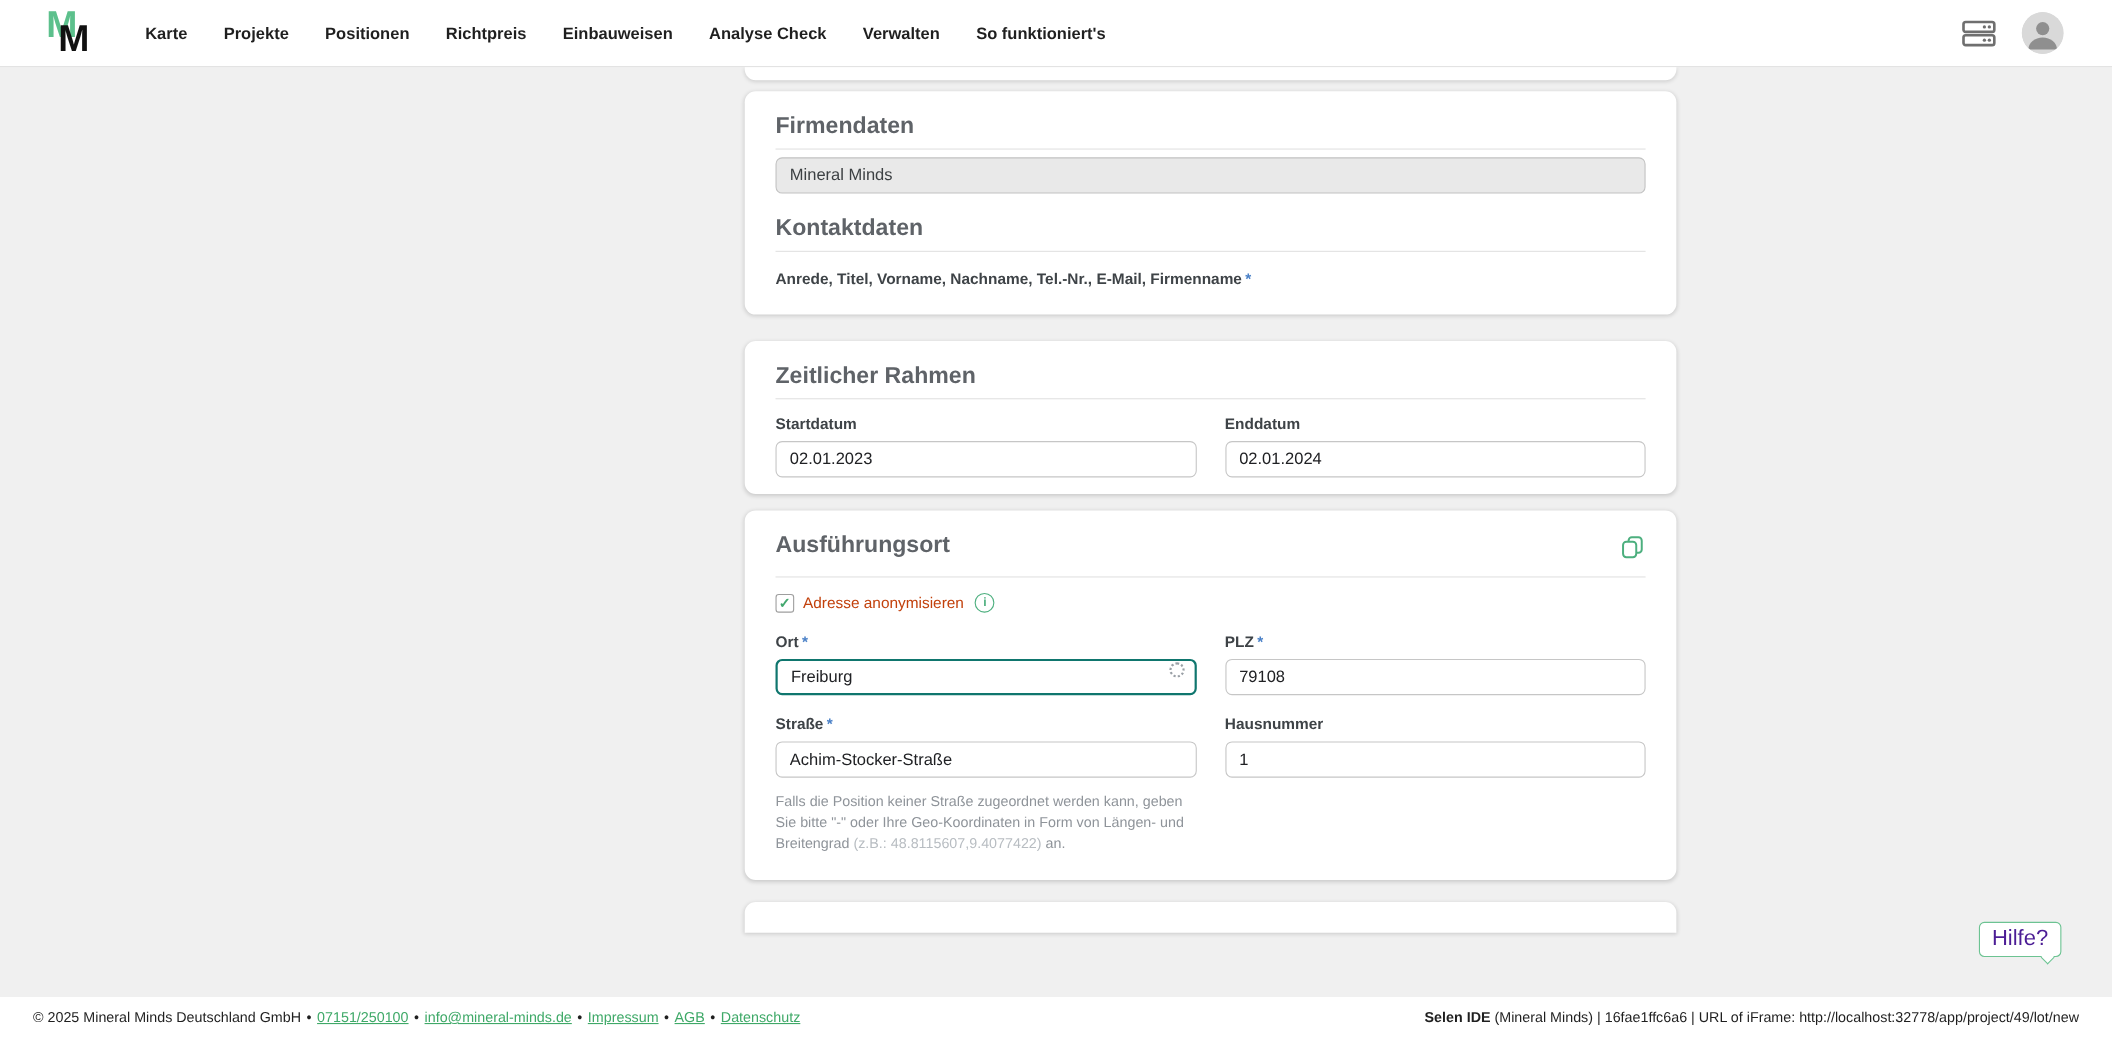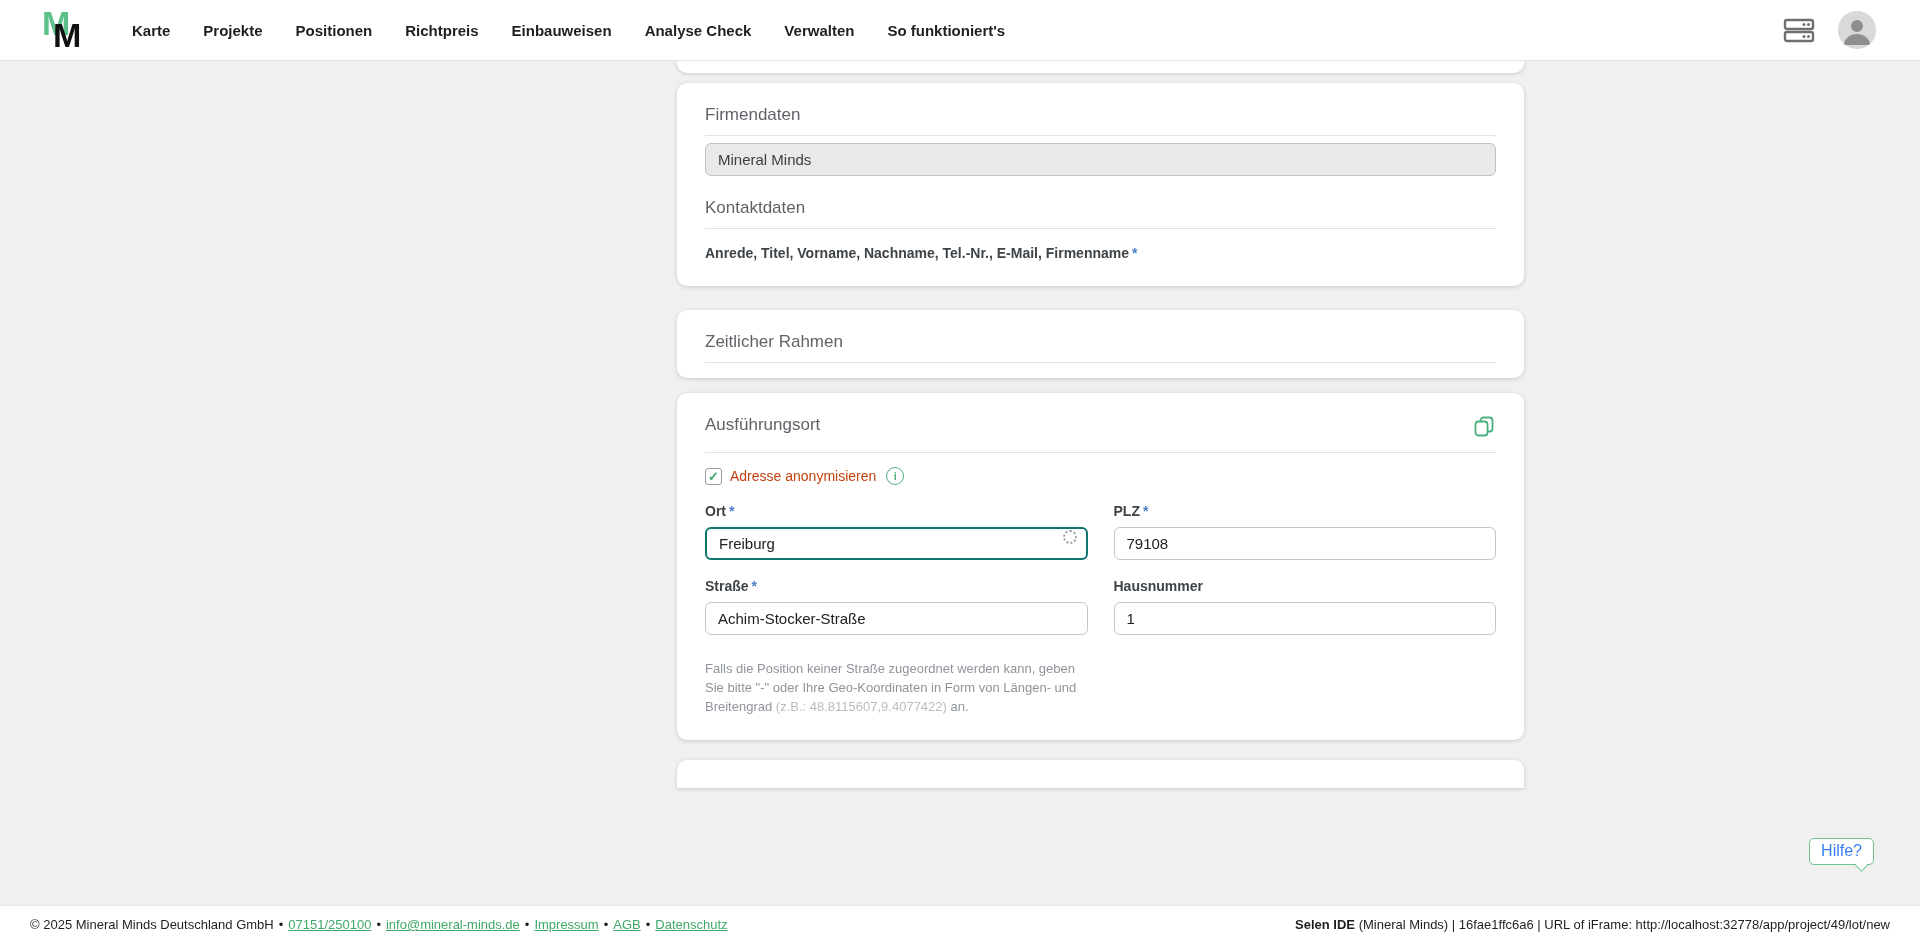--- a/index.html
+++ b/index.html
@@ -28,21 +28,21 @@
     background:#ffffff; border-radius:10px;
     box-shadow:0 1px 4px rgba(0,0,0,0.16);
   }
   .card-partial-top { height:12px; border-radius:0 0 10px 10px; }
   .card-section { padding:22px 28px 24px 28px; }
   .card-firmendaten { margin-top:10px; }
   .card-zeitraum { margin-top:24px; padding-bottom:15px; }
   .card-ausfuehrungsort { margin-top:15px; }
   .card-partial-bottom { margin-top:20px; height:28px; border-radius:10px 10px 0 0; }
 
-  .section-title { font-size:17px; font-weight:400; color:#5f6368; line-height:20px; }
+  .section-title { font-size:21px; font-weight:700; color:#5f6368; line-height:20px; }
   .title-row { display:flex; align-items:flex-start; justify-content:space-between; }
   .divider { border-top:1px solid #e2e2e2; margin-top:10px; }
 
   .field-label { font-size:14px; font-weight:700; color:#3e4347; margin-top:16px; line-height:17px; }
   .req { color:#4a80c7; font-weight:700; margin-left:3px; }
 
   .text-input {
     width:100%; height:33px; margin-top:7px;
     border:1px solid #c6c6c6; border-radius:6px; background:#ffffff;
     padding:0 12px; font-size:15px; color:#202124; font-family:inherit; outline:none;
@@ -73,28 +73,28 @@
     display:flex; align-items:center; justify-content:center; cursor:pointer;
     font-size:13px; font-weight:700; color:#43a86f; line-height:1;
   }
   .checkbox-label { font-size:14px; color:#c2410c; cursor:pointer; }
   .info-icon {
     width:18px; height:18px; border:1.5px solid #4caf7e; border-radius:50%;
     display:flex; align-items:center; justify-content:center;
     color:#4caf7e; font-size:11px; font-weight:700; cursor:pointer; margin-left:2px;
   }
 
-  .hint { grid-column:1; margin-top:24px; font-size:13px; line-height:19px; color:#8f949a; }
+  .hint { grid-column:1; margin-top:12px; font-size:13px; line-height:19px; color:#8f949a; }
   .hint .example { color:#b8bdc2; }
 
   
   .help-bubble {
     position:absolute; right:46px; top:838px; z-index:30;
     background:#ffffff; border:1.5px solid #6cc392; border-radius:5px;
-    padding:3px 11px 4px 11px; font-size:16px; font-weight:500; color:#3b82f6;
+    padding:3px 11px 4px 11px; font-size:20px; font-weight:500; color:#4c1d95;
     cursor:pointer; font-family:inherit;
   }
   .help-tail {
     position:absolute; right:7px; bottom:-6px; width:9px; height:9px; background:#ffffff;
     border-right:1.5px solid #6cc392; border-bottom:1.5px solid #6cc392;
     transform:rotate(45deg);
   }
 
   
   .footer {
@@ -162,20 +162,30 @@
       <div class="divider"></div>
 
       <div class="field-label">
         <span>Anrede, Titel, Vorname, Nachname, Tel.-Nr., E-Mail, Firmenname</span><span class="req">*</span>
       </div>
     </section>
 
     <section class="card card-section card-zeitraum">
       <h2 class="section-title">Zeitlicher Rahmen</h2>
       <div class="divider"></div>
+      <div class="field-grid">
+        <div>
+          <div class="field-label">Startdatum</div>
+          <input class="text-input" type="text" value="02.01.2023" style="">
+        </div>
+        <div>
+          <div class="field-label">Enddatum</div>
+          <input class="text-input" type="text" value="02.01.2024" style="">
+        </div>
+      </div>
     </section>
 
     <section class="card card-section card-ausfuehrungsort">
       <div class="title-row">
         <h2 class="section-title">Ausführungsort</h2>
         <span style="cursor:pointer;">
           <svg width="23" height="23" viewBox="0 0 23 23" fill="none">
             <rect x="7.5" y="2.5" width="12" height="14" rx="3" stroke="#4caf7e" stroke-width="1.8"></rect>
             <rect x="2.5" y="6.5" width="12" height="14" rx="3" fill="#ffffff" stroke="#4caf7e" stroke-width="1.8"></rect>
           </svg>

